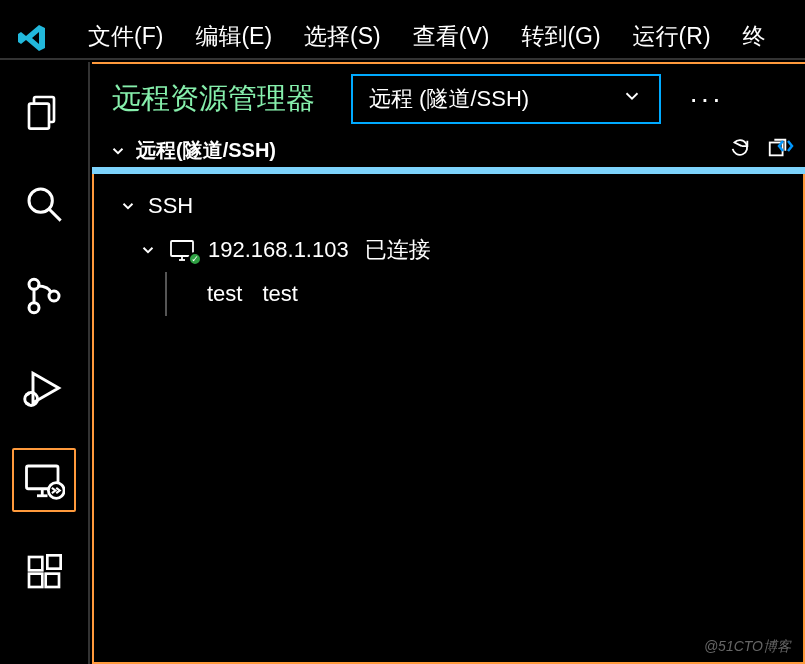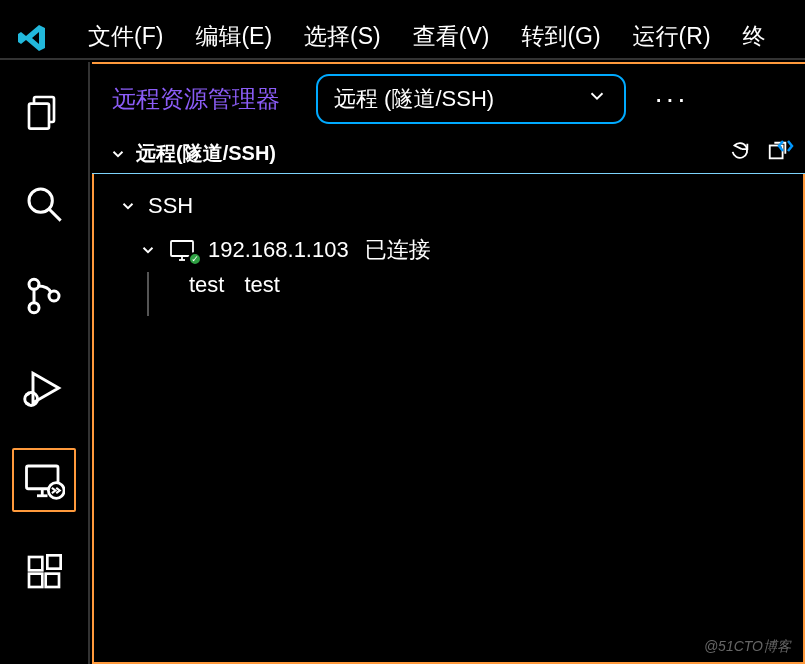--- a/index.html
+++ b/index.html
@@ -77,27 +77,27 @@
       border-top: 2px solid #ff9a3c;
     }
     .explorer-header {
       height: 70px;
       display: flex;
       align-items: center;
       padding: 0 20px;
       gap: 16px;
     }
     .explorer-title {
-      font-size: 24px;
-      color: #8b5cf6;
+      font-size: 29px;
+      color: #86efac;
       margin-right: 20px;
     }
     .dropdown {
       border: 2px solid #00aaff;
-      border-radius: 13px;
+      border-radius: 0;
       padding: 8px 16px;
       display: flex;
       align-items: center;
       gap: 40px;
       font-size: 22px;
       cursor: pointer;
       width: 310px;
       justify-content: space-between;
     }
     .more-btn {
@@ -108,21 +108,21 @@
     }
     
     .section-header {
       height: 40px;
       display: flex;
       align-items: center;
       padding: 0 16px;
       font-size: 20px;
       font-weight: bold;
       justify-content: space-between;
-      border-bottom: 1px solid #7dd3fc;
+      border-bottom: 7px solid #7dd3fc;
     }
     .section-left {
       display: flex;
       align-items: center;
       gap: 8px;
     }
     .section-actions {
       display: flex;
       gap: 16px;
       align-items: center;
@@ -173,23 +173,23 @@
       color: #fff;
     }
     .folder-guide {
       width: 2px;
       height: 44px;
       background: #555;
       margin-left: 53px;
       margin-right: 30px;
     }
     .tree-row.level-3 {
-      padding-left: 0;
-      display: flex;
-      align-items: flex-start;
+      padding-left: 18px;
+      display: flex;
+      align-items: center;
     }
     .watermark {
       position: absolute;
       bottom: 8px;
       right: 14px;
       font-size: 14px;
       color: #666;
       font-style: italic;
     }
     .icon-btn {

